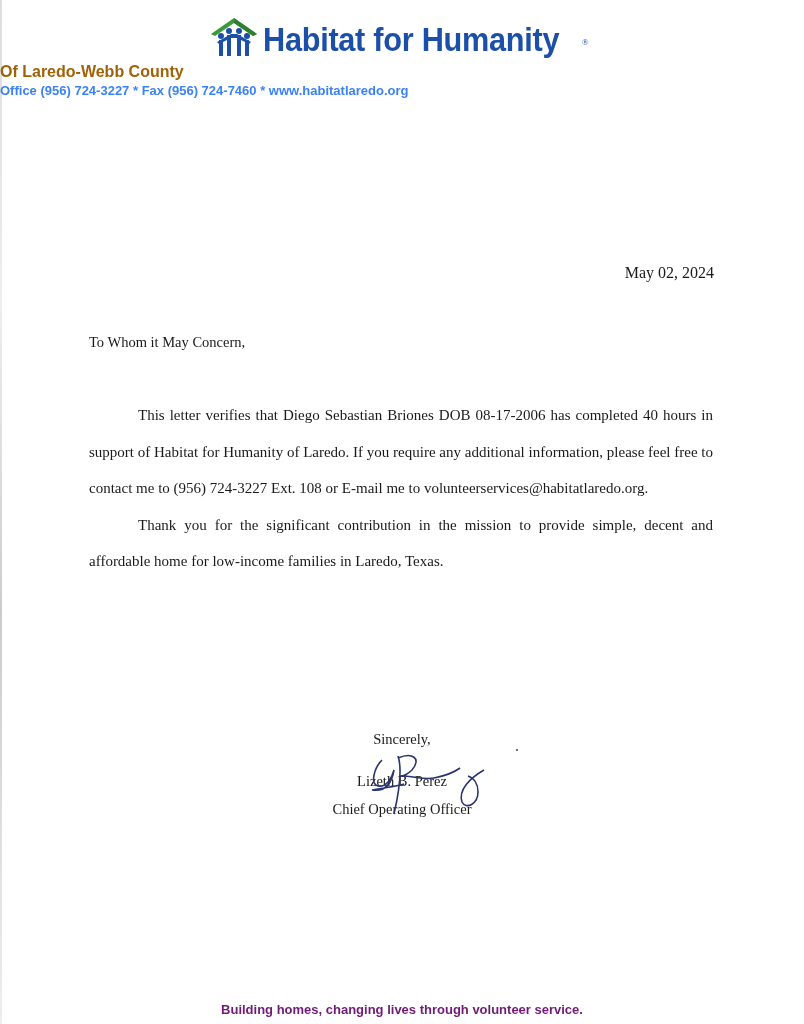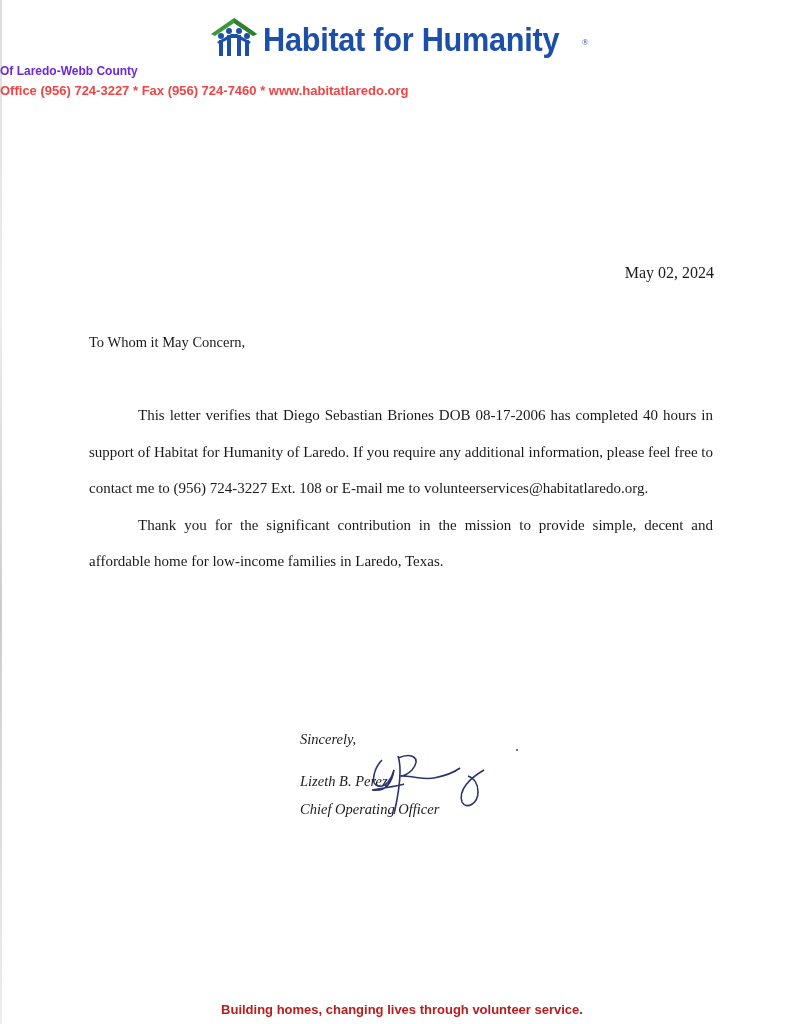--- a/index.html
+++ b/index.html
@@ -11,36 +11,36 @@
   .letterhead { position: absolute; top: 10px; left: 0; width: 804px; text-align: left; }
   .logo-row { display: flex; justify-content: center; align-items: flex-end; gap: 4px; height: 50px; margin-left: -6px; }
   .logo-icon { width: 50px; height: 44px; }
   .org-name {
     font-family: "Liberation Sans", sans-serif; font-weight: bold; color: #1c4fa8;
     font-size: 33px; letter-spacing: -0.3px; line-height: 40px; transform: scaleX(0.93); transform-origin: left center;
     display: inline-block;
   }
   .reg { font-size: 9px; vertical-align: super; color: #1c4fa8; }
   .sub {
-    font-family: "Liberation Sans", sans-serif; font-weight: bold; color: #6d28d9; font-size: 12px; line-height: 19px;
+    font-family: "Liberation Sans", sans-serif; font-weight: bold; color: #a16207; font-size: 16px; line-height: 19px;
   }
   .sub.l1 { margin-top: 2px; }
-  .sub.l3 { font-size: 13px; color: #ef4444; }
+  .sub.l3 { font-size: 13px; color: #3b82f6; }
   .date { position: absolute; top: 264px; right: 90px; font-size: 16px; }
   .salutation { position: absolute; top: 334px; left: 89px; font-size: 14.5px; }
   .body { position: absolute; top: 397px; left: 89px; width: 624px; font-size: 15px; line-height: 36.5px; text-align: justify; }
   .body p { margin: 0; text-indent: 49px; }
-  .closing { position: absolute; top: 725px; left: 300px; width: 204px; text-align: left; font-size: 14.5px; font-style: italic; }
+  .closing { position: absolute; top: 725px; left: 300px; width: 204px; text-align: center; font-size: 14.5px; }
   .closing .line { height: 28px; line-height: 28px; }
   .closing .signame { margin-top: 14px; }
   .signature { position: absolute; top: 748px; left: 364px; width: 130px; height: 70px; }
   .dot { position: absolute; top: 749px; left: 516px; width: 2px; height: 2px; background: #444; border-radius: 50%; }
   .tagline {
     position: absolute; top: 1002px; left: 0; width: 804px; text-align: center;
-    font-family: "Liberation Sans", sans-serif; font-weight: bold; font-size: 13px; color: #b91c1c;
+    font-family: "Liberation Sans", sans-serif; font-weight: bold; font-size: 13px; color: #701a75;
   }
 </style>
 </head>
 <body>
 
 <div class="left-edge"></div>
 
 <div class="letterhead">
   <div class="logo-row">
     <svg class="logo-icon" viewBox="0 0 50 44">

